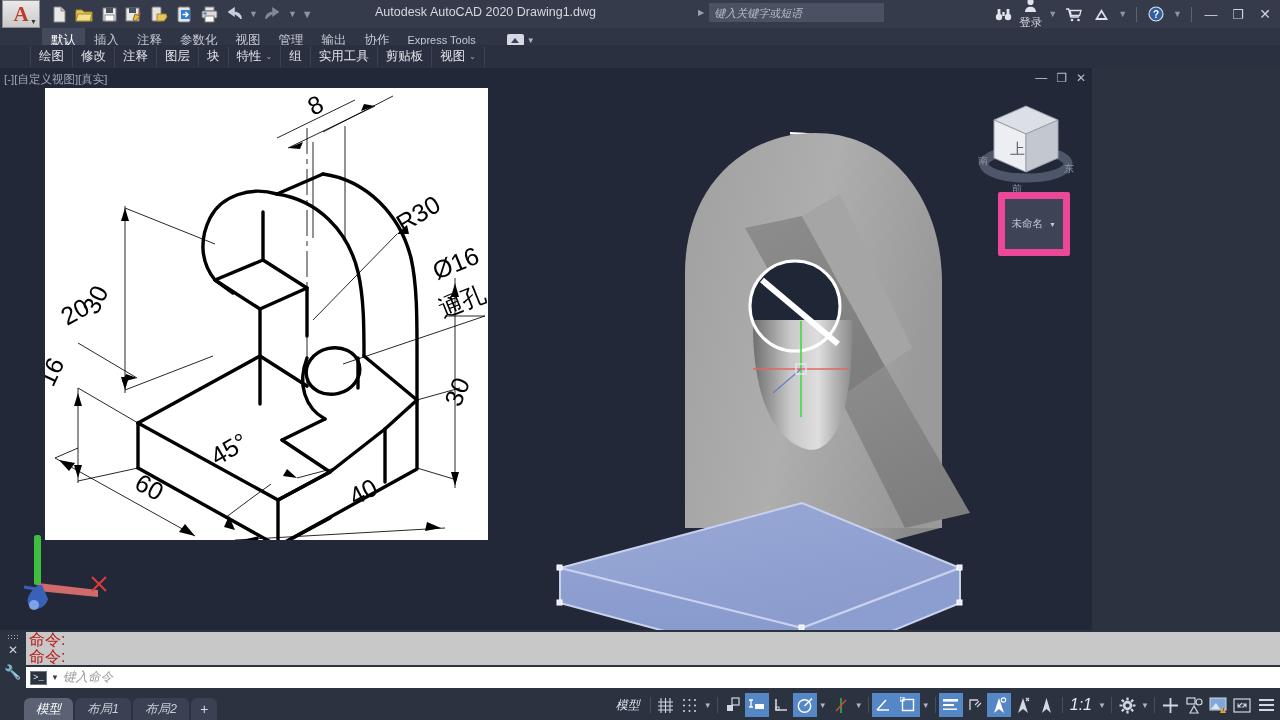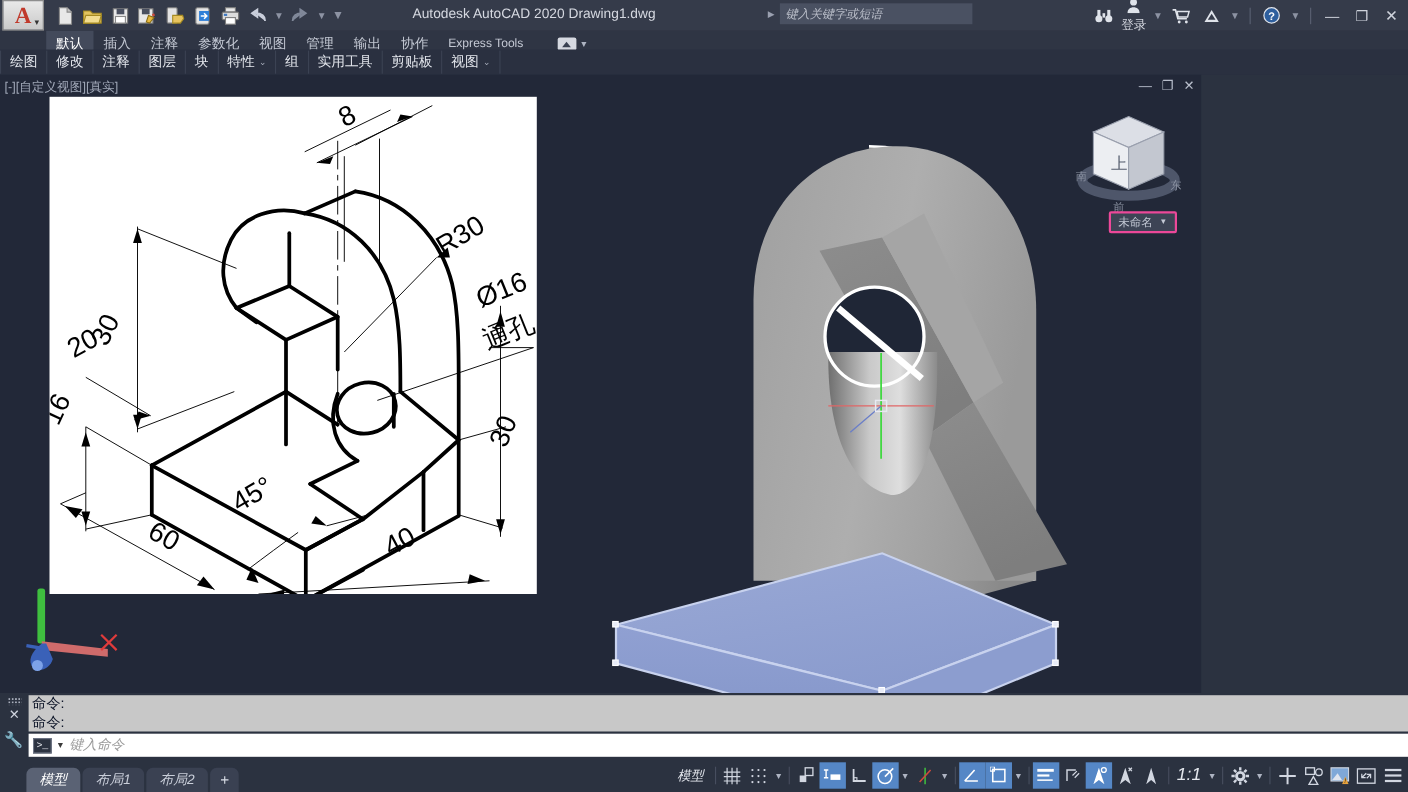--- a/index.html
+++ b/index.html
@@ -86,21 +86,21 @@
 
   
   .ribbon-panels {
     position: absolute; left: 0; top: 45px; width: 1280px; height: 23px;
     background: #2a3040; display: flex; align-items: center;
   }
   .rpanel {
     height: 21px; padding: 0 8px; display: flex; align-items: center; gap: 4px;
     color: #e3e6ec; font-size: 12.5px; border-right: 1px solid #3b4253; white-space: nowrap;
   }
-  .rpanel:first-child { border-left: 1px solid #3b4253; }
+  .rpanel:first-child { border-left: 1px solid #3b4253; margin-left: 30px; }
   .rp-arrow { color: #a8aebc; font-size: 8px; }
 
   
   .viewport {
     position: absolute; left: 0; top: 68px; width: 1092px; height: 562px;
     background: #222838; overflow: hidden;
   }
   .vp-label {
     position: absolute; left: 4px; top: 4px; color: #9fa6b6; font-size: 11.5px;
     white-space: nowrap; z-index: 6;
@@ -123,43 +123,43 @@
   
   .crosshair { position: absolute; left: 801px; top: 301px; z-index: 8; }
 
   
   .ucs { position: absolute; left: 20px; top: 465px; z-index: 5; }
 
   
   .viewcube { position: absolute; right: 12px; top: 24px; width: 108px; height: 120px; z-index: 7; }
   .vc-named {
     position: absolute; right: 22px; top: 124px; z-index: 7;
-    background: #3d4455; border: 2px solid #ec4899; border-radius: 2px;
-    color: #c5cad6; font-size: 10.5px; padding: 1px 7px;
+    background: #3d4455; border: 7px solid #ec4899; border-radius: 2px;
+    color: #c5cad6; font-size: 10.5px; padding: 18px 7px;
     display: flex; align-items: center; gap: 6px;
   }
   .vc-named .cv { font-size: 7px; }
 
   
   .cmdwin {
     position: absolute; left: 0; top: 630px; width: 1280px; height: 60px;
     background: #2b3240;
   }
   .cmd-gutter {
     position: absolute; left: 0; top: 0; width: 26px; height: 60px;
     display: flex; flex-direction: column; align-items: center; padding-top: 2px; gap: 2px;
   }
   .grip { width: 13px; height: 7px; margin-top: 2px;
     background-image: radial-gradient(circle, #aab0bd 0.8px, transparent 1px);
     background-size: 3px 3px; }
   .gx { color: #cfd4de; font-size: 12px; line-height: 12px; margin-top: 1px; }
   .gwrench { color: #d7dbe4; font-size: 14px; margin-top: 6px; }
   .cmd-history {
     position: absolute; left: 26px; top: 2px; width: 1254px; height: 33px;
-    background: #c8c8c8; color: #0f172a; font-size: 13px;
+    background: #c8c8c8; color: #b91c1c; font-size: 16px;
     font-family: "Liberation Sans", sans-serif; padding: 0 3px; line-height: 16.5px;
   }
   .cmd-input-row {
     position: absolute; left: 26px; top: 37px; width: 1254px; height: 21px;
     background: #ffffff; display: flex; align-items: center; gap: 4px; padding-left: 4px;
   }
   .cmd-prompt-icon {
     width: 17px; height: 14px; background: #2b3240; border: 1px solid #6f7686;
     color: #e8eaef; font-size: 9px; display:flex; align-items:center; justify-content:center;
     font-family: "Liberation Mono", monospace;

